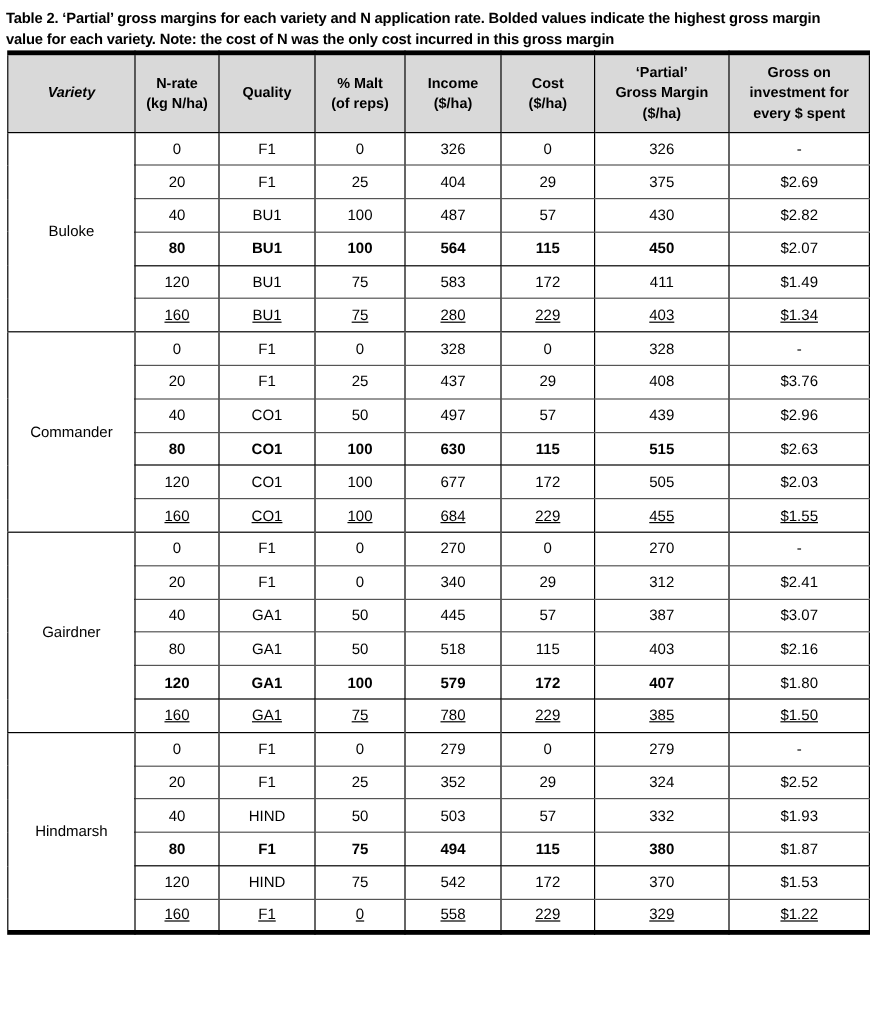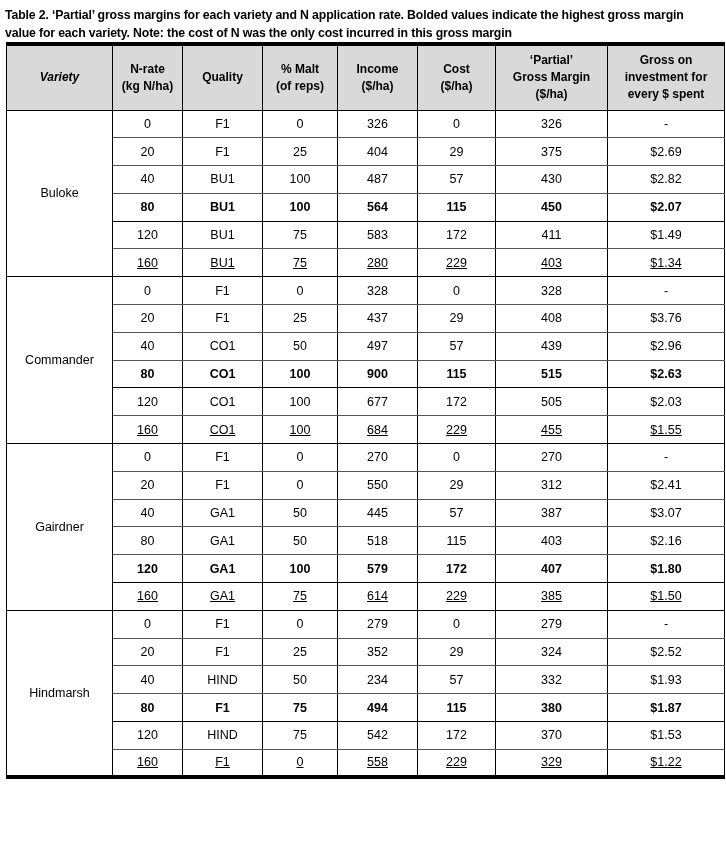--- a/index.html
+++ b/index.html
@@ -88,21 +88,21 @@
     border-right: 1px solid #000;
   }
   tbody td.roi {
     border-right: none;
   }
   tbody tr.best td {
     font-weight: 700;
     border-top: 1.6px solid #000;
     border-bottom: 1.6px solid #000;
   }
-  tbody tr.best td.roi { font-weight: 700; }
+  tbody tr.best td.roi { font-weight: 400; }
 
   tbody tr.grp-first td { border-top: 1.4px solid #000; }
   tbody tr.grp-first td.variety { border-top: 1.4px solid #000; }
   tbody tr.grp-last  td { border-bottom: none; text-decoration: underline; }
   tbody tr.sec-start td.variety { border-top: 1.4px solid #000; }
 </style>
 </head>
 <body>
 
 <div id="page">
@@ -238,21 +238,21 @@
             <td>50</td>
             <td>497</td>
             <td>57</td>
             <td>439</td>
             <td class="roi">$2.96</td>
           </tr>
           <tr class="best">
             <td>80</td>
             <td>CO1</td>
             <td>100</td>
-            <td>900</td>
+            <td>630</td>
             <td>115</td>
             <td>515</td>
             <td class="roi">$2.63</td>
           </tr>
           <tr>
             <td>120</td>
             <td>CO1</td>
             <td>100</td>
             <td>677</td>
             <td>172</td>
@@ -275,21 +275,21 @@
             <td>0</td>
             <td>270</td>
             <td>0</td>
             <td>270</td>
             <td class="roi">-</td>
           </tr>
           <tr>
             <td>20</td>
             <td>F1</td>
             <td>0</td>
-            <td>550</td>
+            <td>340</td>
             <td>29</td>
             <td>312</td>
             <td class="roi">$2.41</td>
           </tr>
           <tr>
             <td>40</td>
             <td>GA1</td>
             <td>50</td>
             <td>445</td>
             <td>57</td>
@@ -311,21 +311,21 @@
             <td>100</td>
             <td>579</td>
             <td>172</td>
             <td>407</td>
             <td class="roi">$1.80</td>
           </tr>
           <tr class="grp-last">
             <td>160</td>
             <td>GA1</td>
             <td>75</td>
-            <td>614</td>
+            <td>780</td>
             <td>229</td>
             <td>385</td>
             <td class="roi">$1.50</td>
           </tr>
           <tr class="grp-first sec-start">
             <td class="variety" rowspan="6">Hindmarsh</td>
             <td>0</td>
             <td>F1</td>
             <td>0</td>
             <td>279</td>
@@ -339,21 +339,21 @@
             <td>25</td>
             <td>352</td>
             <td>29</td>
             <td>324</td>
             <td class="roi">$2.52</td>
           </tr>
           <tr>
             <td>40</td>
             <td>HIND</td>
             <td>50</td>
-            <td>234</td>
+            <td>503</td>
             <td>57</td>
             <td>332</td>
             <td class="roi">$1.93</td>
           </tr>
           <tr class="best">
             <td>80</td>
             <td>F1</td>
             <td>75</td>
             <td>494</td>
             <td>115</td>

